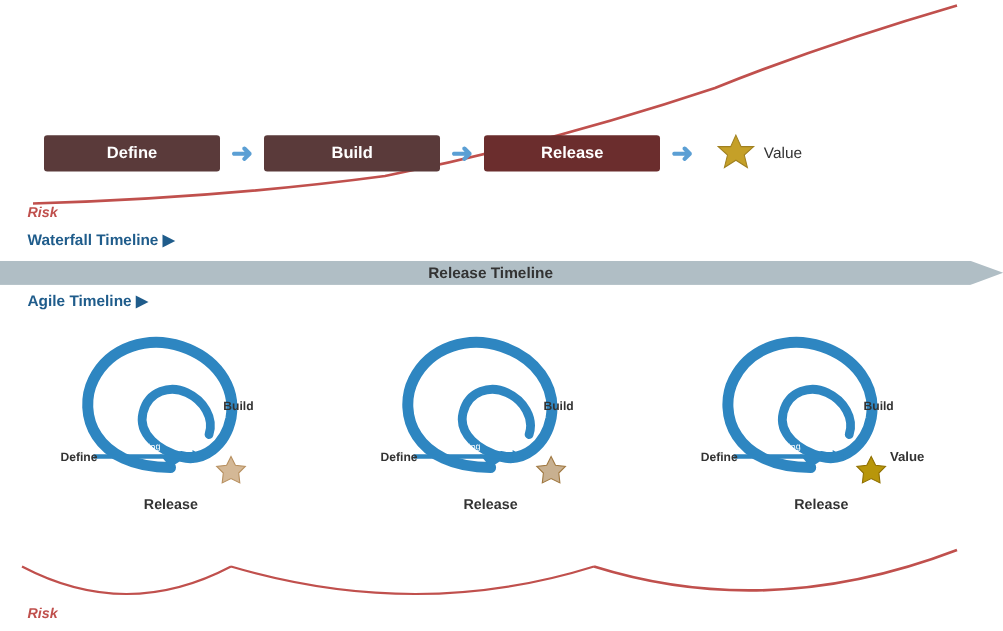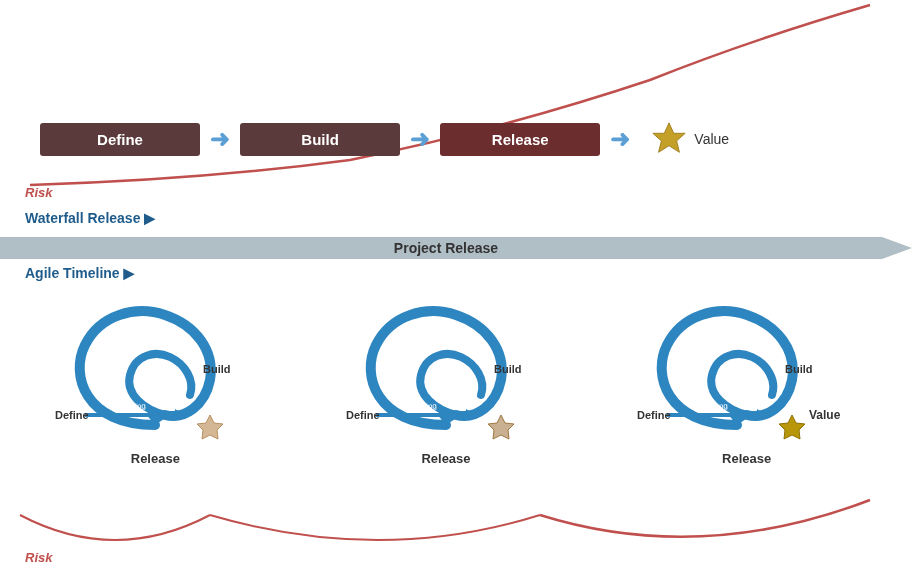--- a/index.html
+++ b/index.html
@@ -184,26 +184,26 @@
       </svg>
       <span class="value-label">Value</span>
     </div>
   </div>
 
   <div class="risk-label-top">Risk</div>
 </div>
 
 <div class="timeline-section">
   <div class="waterfall-label">
-    <span>Waterfall Release</span>
+    <span>Waterfall Timeline</span>
     <span> ▶</span>
   </div>
   <div class="timeline-arrow-container">
     <div class="timeline-arrow-body">
-      <span class="timeline-label">Project Release</span>
+      <span class="timeline-label">Release Timeline</span>
     </div>
   </div>
 </div>
 
 <div class="agile-section">
   <div class="agile-label">
     <span>Agile Timeline</span>
     <span> ▶</span>
   </div>
 

